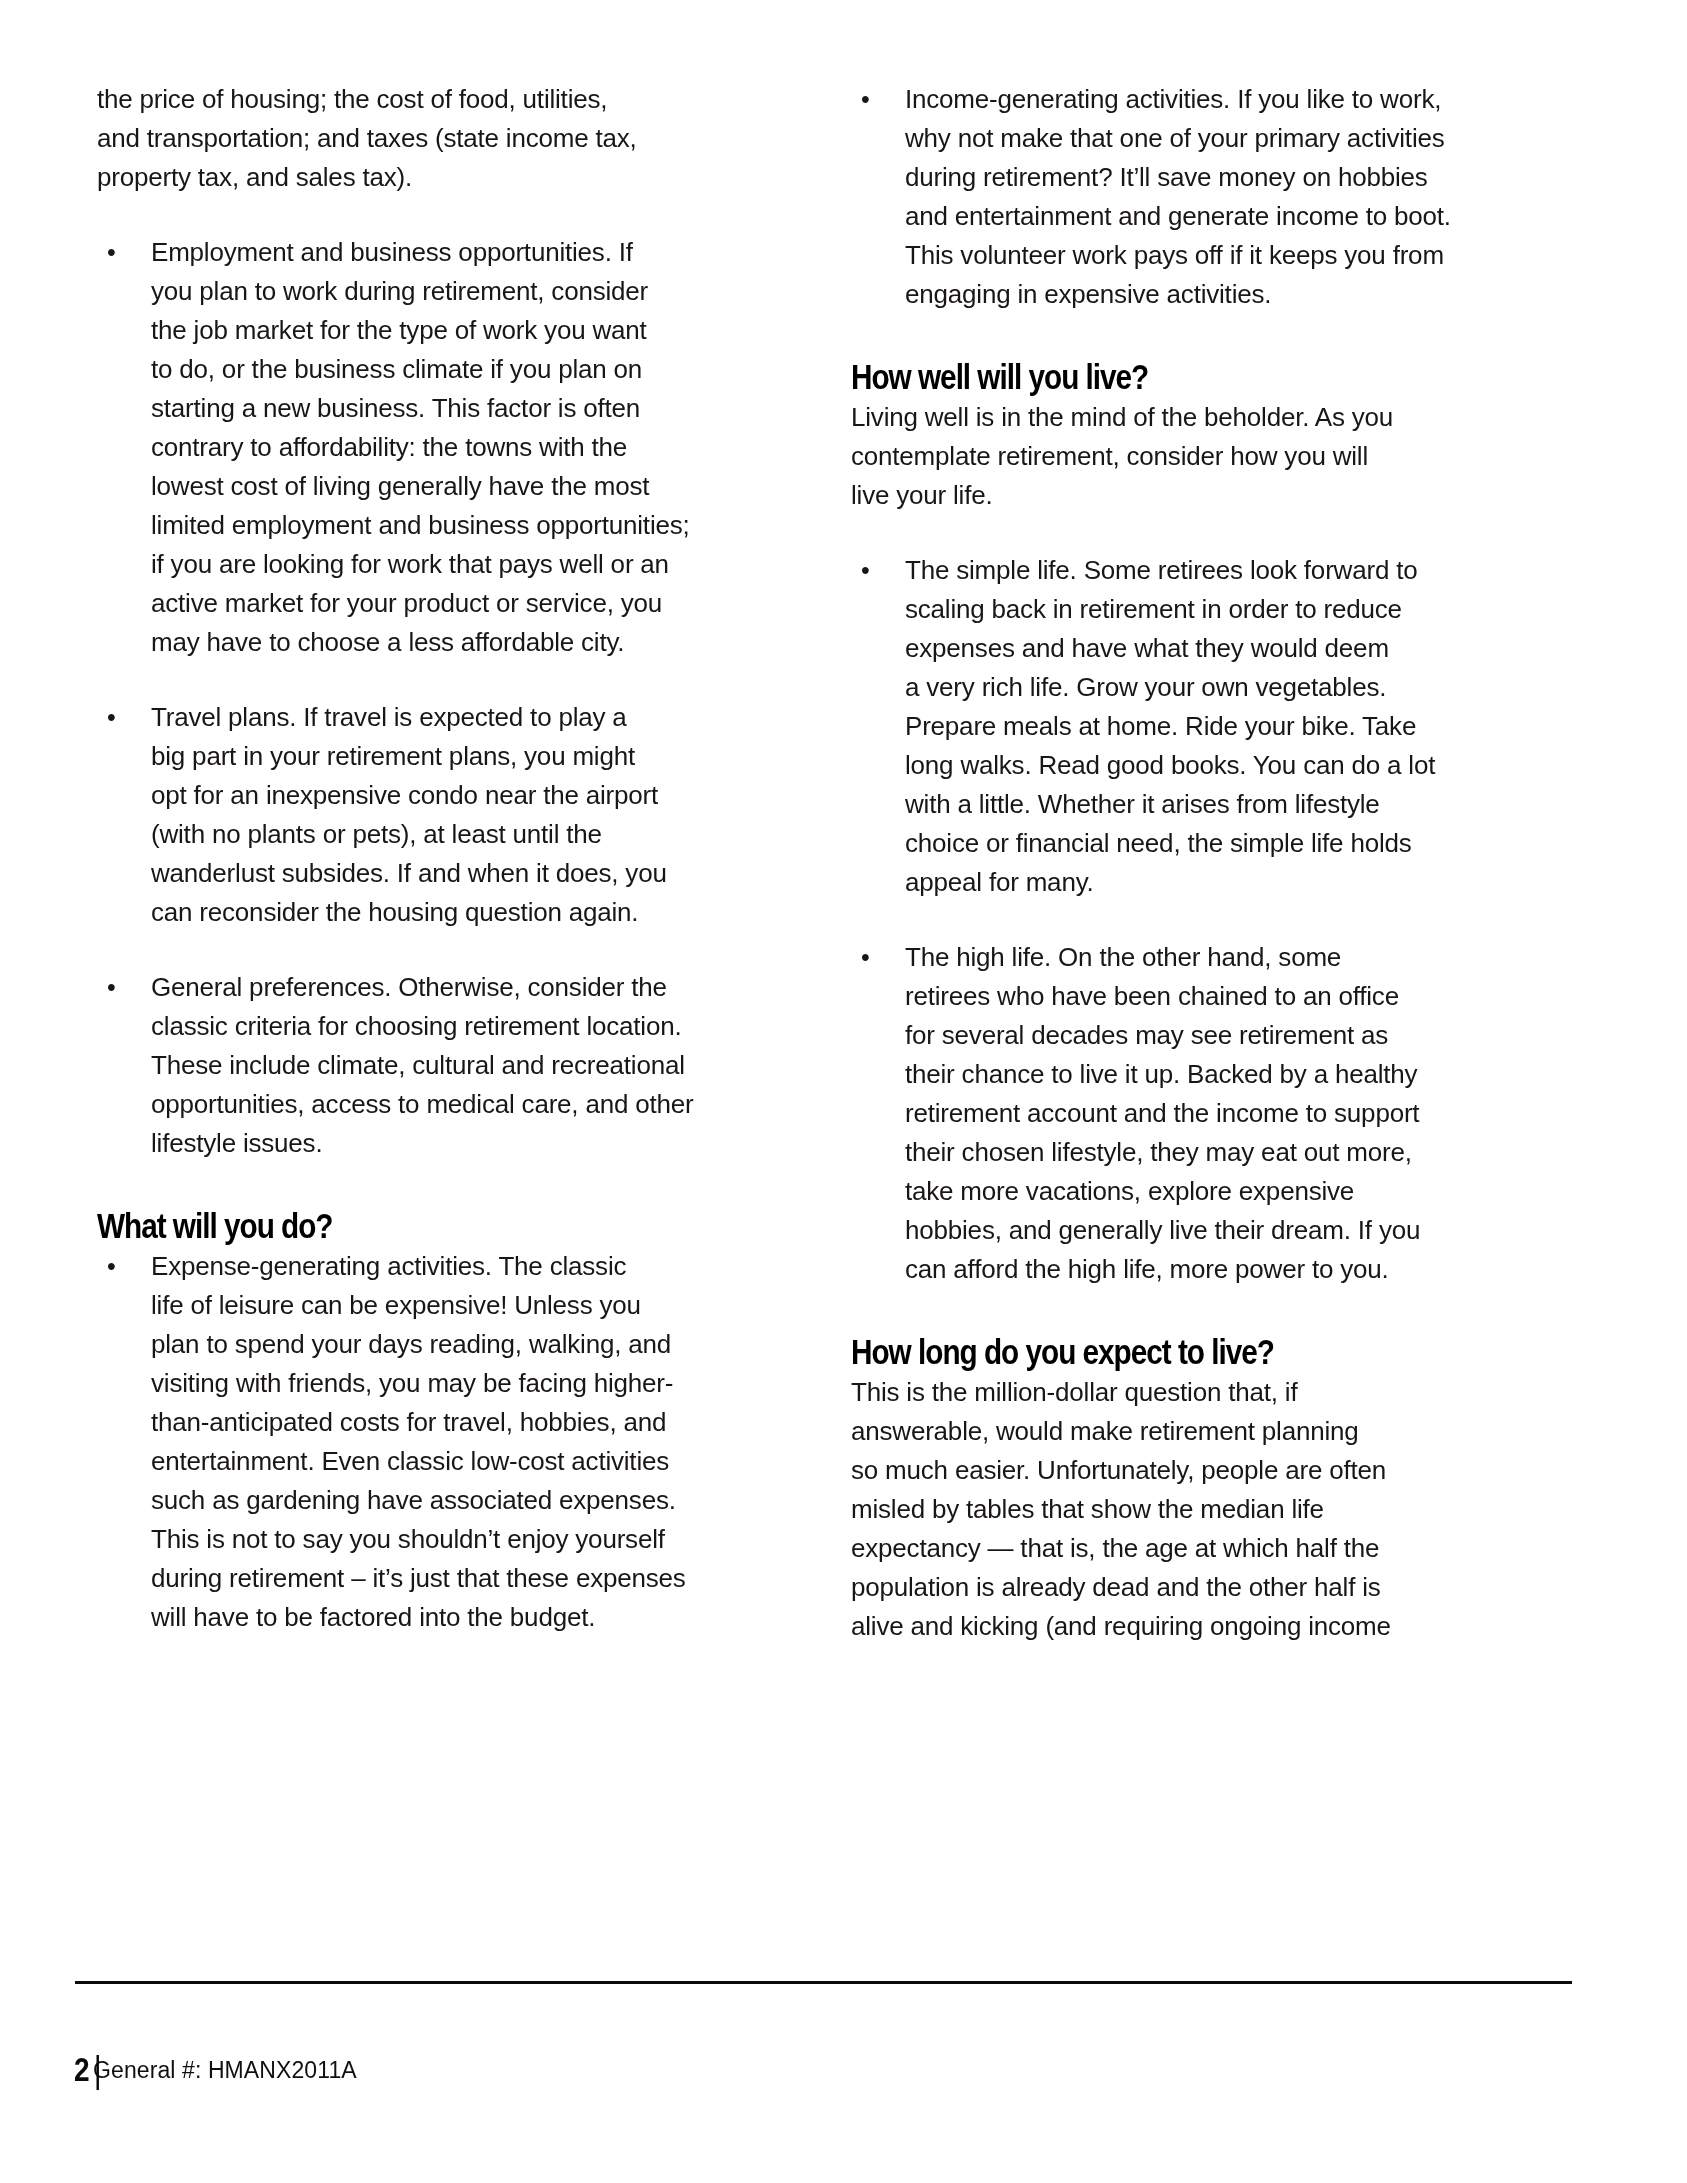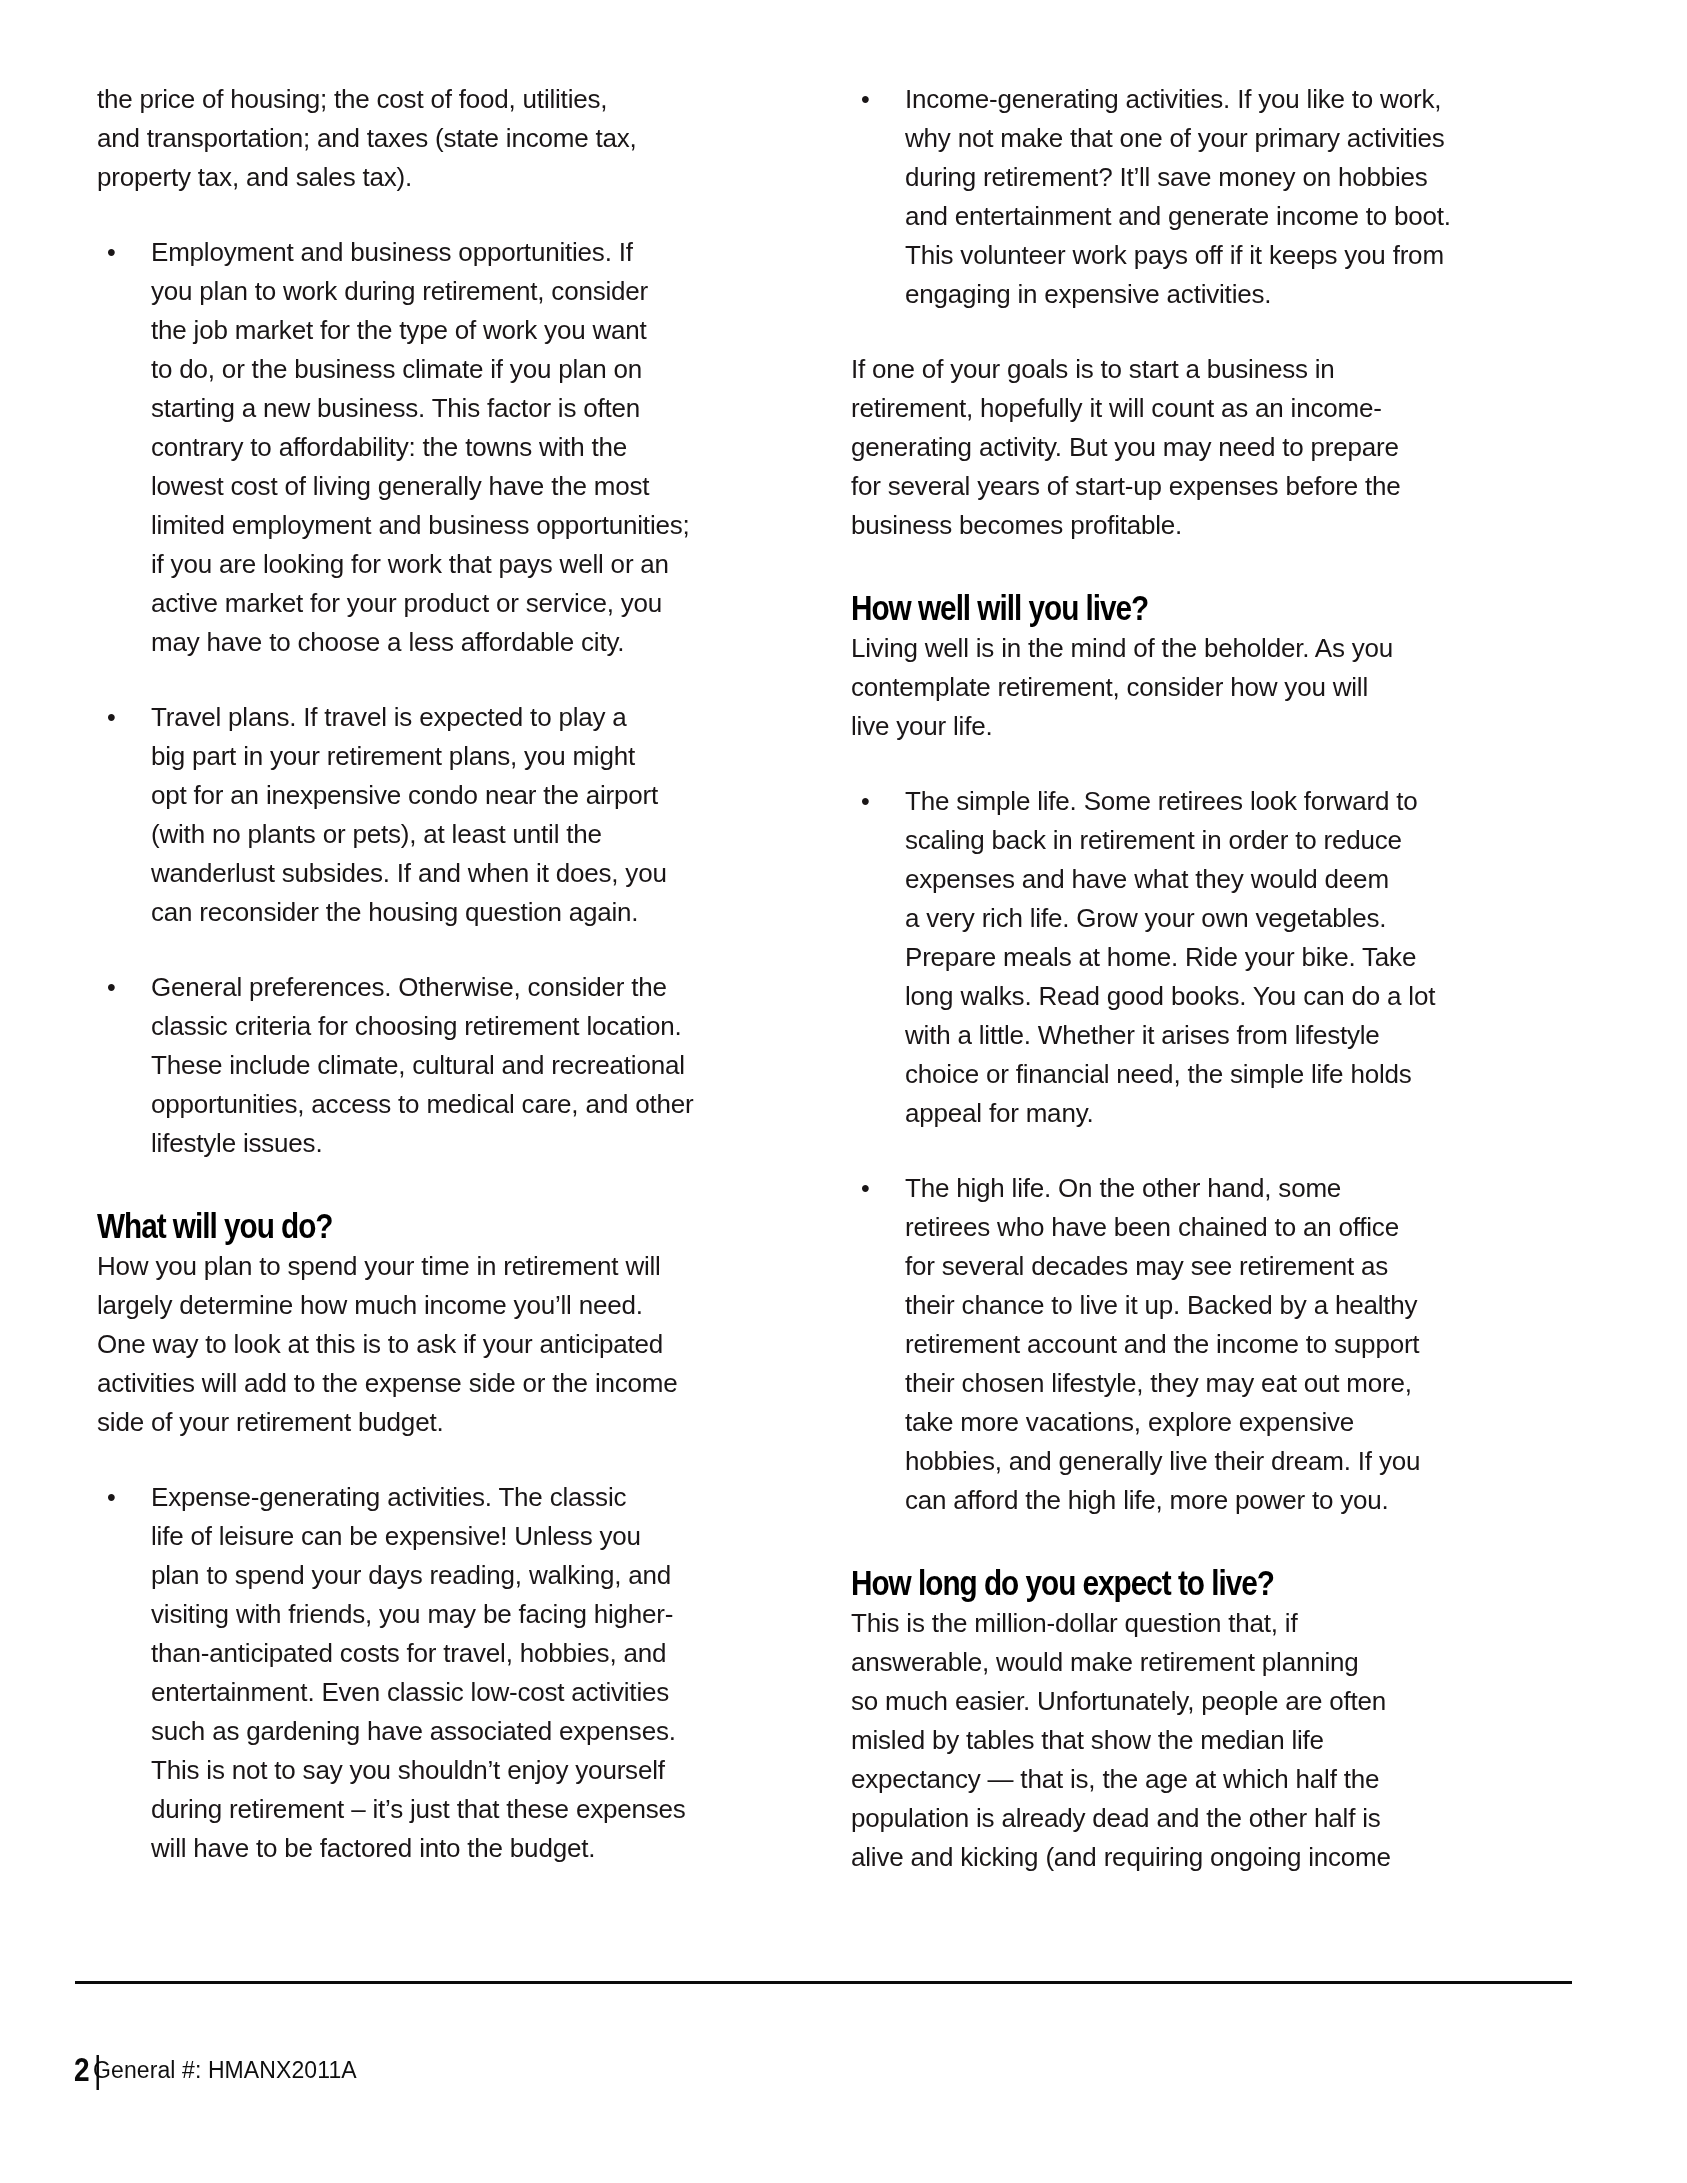--- a/index.html
+++ b/index.html
@@ -146,25 +146,20 @@
         <span class="marker">•</span>
         <div class="btext">General preferences. Otherwise, consider the
 classic criteria for choosing retirement location.
 These include climate, cultural and recreational
 opportunities, access to medical care, and other
 lifestyle issues.</div>
       </div>
 
       <h2 class="section-heading">What will you do?</h2>
 
-      <p class="para">How you plan to spend your time in retirement will
-largely determine how much income you’ll need.
-One way to look at this is to ask if your anticipated
-activities will add to the expense side or the income
-side of your retirement budget.</p>
 
       <div class="bullet">
         <span class="marker">•</span>
         <div class="btext">Expense-generating activities. The classic
 life of leisure can be expensive! Unless you
 plan to spend your days reading, walking, and
 visiting with friends, you may be facing higher-
 than-anticipated costs for travel, hobbies, and
 entertainment. Even classic low-cost activities
 such as gardening have associated expenses.
@@ -180,25 +175,20 @@
       <div class="bullet">
         <span class="marker">•</span>
         <div class="btext">Income-generating activities. If you like to work,
 why not make that one of your primary activities
 during retirement? It’ll save money on hobbies
 and entertainment and generate income to boot.
 This volunteer work pays off if it keeps you from
 engaging in expensive activities.</div>
       </div>
 
-      <p class="para">If one of your goals is to start a business in
-retirement, hopefully it will count as an income-
-generating activity. But you may need to prepare
-for several years of start-up expenses before the
-business becomes profitable.</p>
 
       <h2 class="section-heading">How well will you live?</h2>
 
       <p class="para">Living well is in the mind of the beholder. As you
 contemplate retirement, consider how you will
 live your life.</p>
 
       <div class="bullet">
         <span class="marker">•</span>
         <div class="btext">The simple life. Some retirees look forward to

